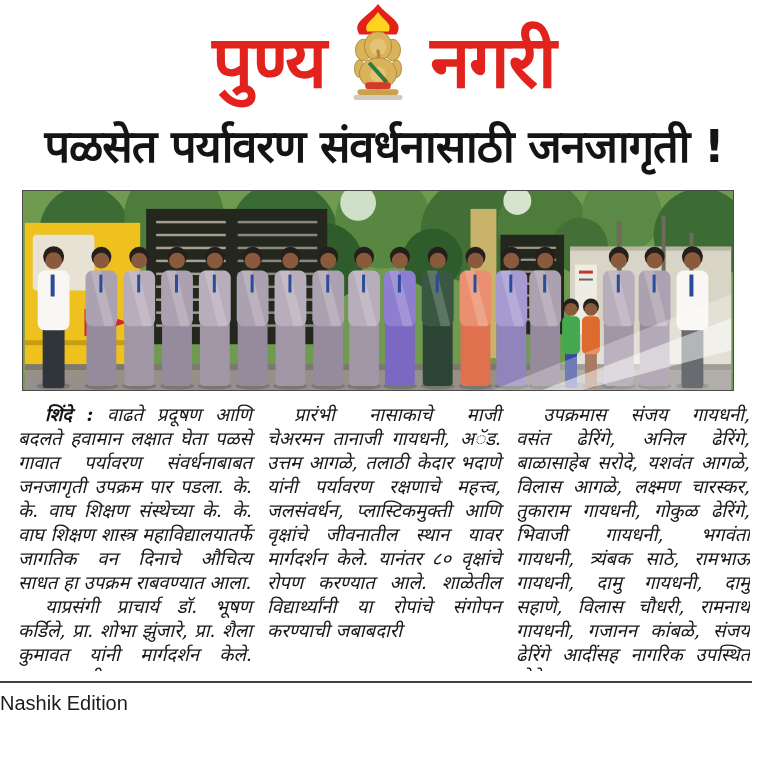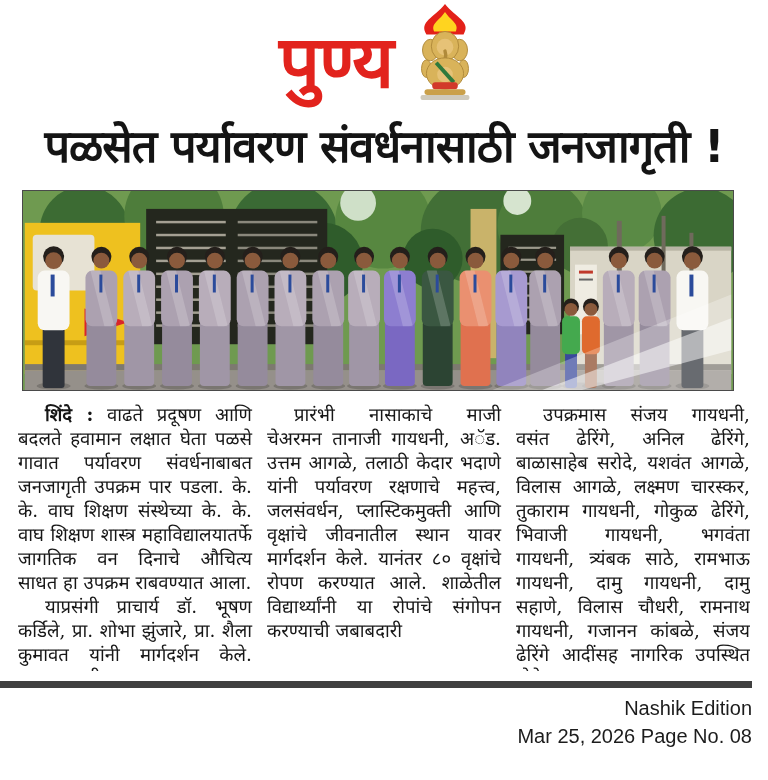--- a/index.html
+++ b/index.html
@@ -32,27 +32,27 @@
     margin:10px 22px 0;width:712px;height:201px;border:1px solid #4a4a4a;
     box-sizing:border-box;overflow:hidden;background:#6f9a50;
   }
   .photo-wrap svg{display:block;}
   
   .article{
     display:flex;gap:15px;margin:12px 18px 0;height:268px;overflow:hidden;
     text-align:justify;font-size:18.5px;line-height:1.295;color:#161616;
   }
   .col{flex:1 1 0;min-width:0;}
-  .para{margin:0;}
+  .para{margin:0;font-style:italic;}
   .para.indent{text-indent:27px;}
   .dateline{font-weight:bold;}
   
   .footer{
-    margin-top:10px;border-top:7px solid #404040;width:752px;
-    padding-top:6px;text-align:right;
+    margin-top:10px;border-top:2px solid #404040;width:752px;
+    padding-top:6px;text-align:left;
     font-family:"Liberation Sans","DejaVu Sans",sans-serif;
     font-size:20px;line-height:28px;color:#1c1c1c;
   }
   .footer div{white-space:nowrap;}
 </style>
 </head>
 <body>
 
 <div class="page">
 
@@ -68,20 +68,21 @@
       <path d="M45,48 q3,9 -5,14" stroke="#b08a3a" stroke-width="3.5" fill="none" stroke-linecap="round"></path>
       <ellipse cx="26" cy="66" rx="5" ry="9" fill="#d9b35a" stroke="#b08a3a" stroke-width="1"></ellipse>
       <ellipse cx="64" cy="66" rx="5" ry="9" fill="#d9b35a" stroke="#b08a3a" stroke-width="1"></ellipse>
       <ellipse cx="45" cy="71" rx="19" ry="16" fill="#d9b35a" stroke="#b08a3a" stroke-width="1"></ellipse>
       <circle cx="45" cy="72" r="8" fill="#e6c277"></circle>
       <path d="M36,60 L54,80" stroke="#2f7a3c" stroke-width="4"></path>
       <rect x="32" y="80" width="26" height="7" rx="3" fill="#d23a2a"></rect>
       <rect x="24" y="87" width="42" height="6" rx="3" fill="#caa04a"></rect>
       <rect x="20" y="93" width="50" height="5" rx="2" fill="#cfcabc"></rect>
     </svg>
+    <span class="masthead-word">नगरी</span>
   </header>
 
   <h1 class="headline">पळसेत पर्यावरण संवर्धनासाठी जनजागृती !</h1>
 
   <figure class="photo-wrap" style="margin:10px 22px 0;">
     <svg width="710" height="199" viewBox="0 0 710 200" role="img">
         <rect x="0" y="0" width="710" height="200" fill="#6f9a50"></rect>
         <circle cx="60" cy="40" r="45" fill="#3c6b33"></circle>
         <circle cx="150" cy="25" r="50" fill="#4e7d3b"></circle>
         <circle cx="260" cy="45" r="55" fill="#3a6a34"></circle>
@@ -278,16 +279,15 @@
     <div class="col">
       <p class="para indent">प्रारंभी नासाकाचे माजी चेअरमन तानाजी गायधनी, अॅड. उत्तम आगळे, तलाठी केदार भदाणे यांनी पर्यावरण रक्षणाचे महत्त्व, जलसंवर्धन, प्लास्टिकमुक्ती आणि वृक्षांचे जीवनातील स्थान यावर मार्गदर्शन केले. यानंतर ८० वृक्षांचे रोपण करण्यात आले. शाळेतील विद्यार्थ्यांनी या रोपांचे संगोपन करण्याची जबाबदारी</p>
     </div>
     <div class="col">
       <p class="para indent">उपक्रमास संजय गायधनी, वसंत ढेरिंगे, अनिल ढेरिंगे, बाळासाहेब सरोदे, यशवंत आगळे, विलास आगळे, लक्ष्मण चारस्कर, तुकाराम गायधनी, गोकुळ ढेरिंगे, भिवाजी गायधनी, भगवंता गायधनी, त्र्यंबक साठे, रामभाऊ गायधनी, दामु गायधनी, दामु सहाणे, विलास चौधरी, रामनाथ गायधनी, गजानन कांबळे, संजय ढेरिंगे आदींसह नागरिक उपस्थित होते.</p>
     </div>
   </section>
 
   <footer class="footer">
     <div>Nashik Edition</div>
-    <div>Mar 25, 2026 Page No. 08</div>
   </footer>
 
 </div>
 
 </body></html>

